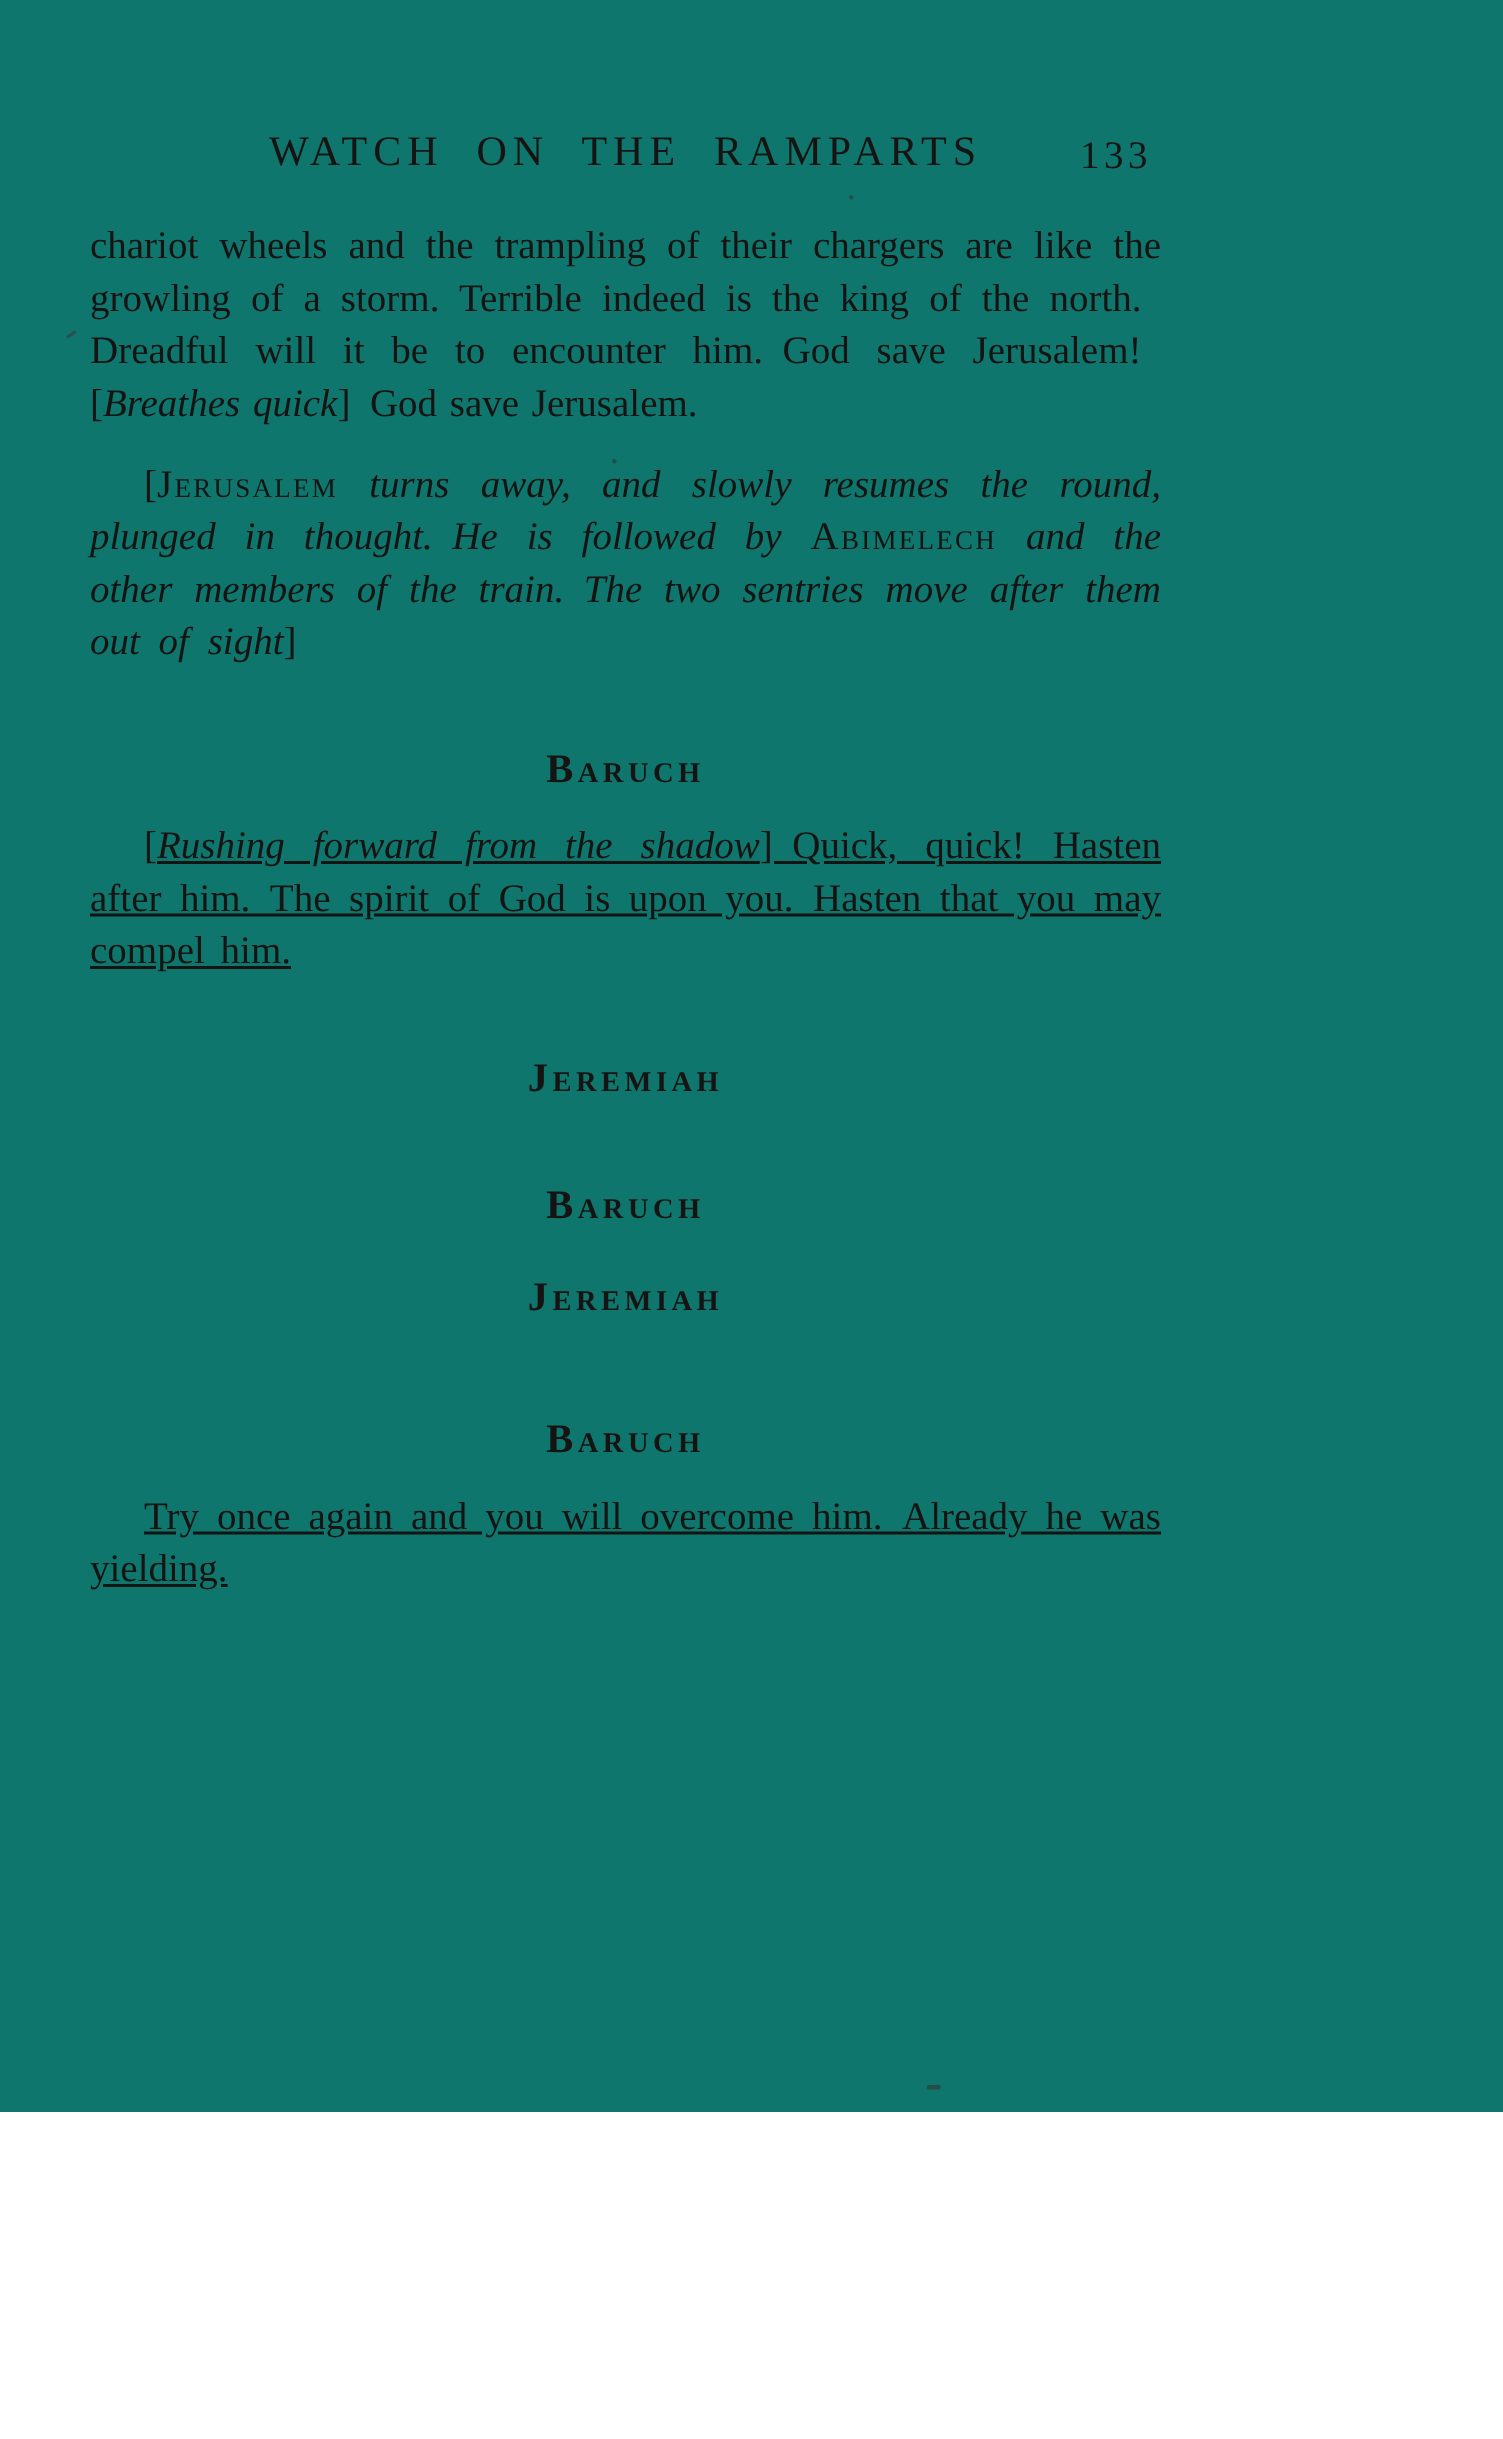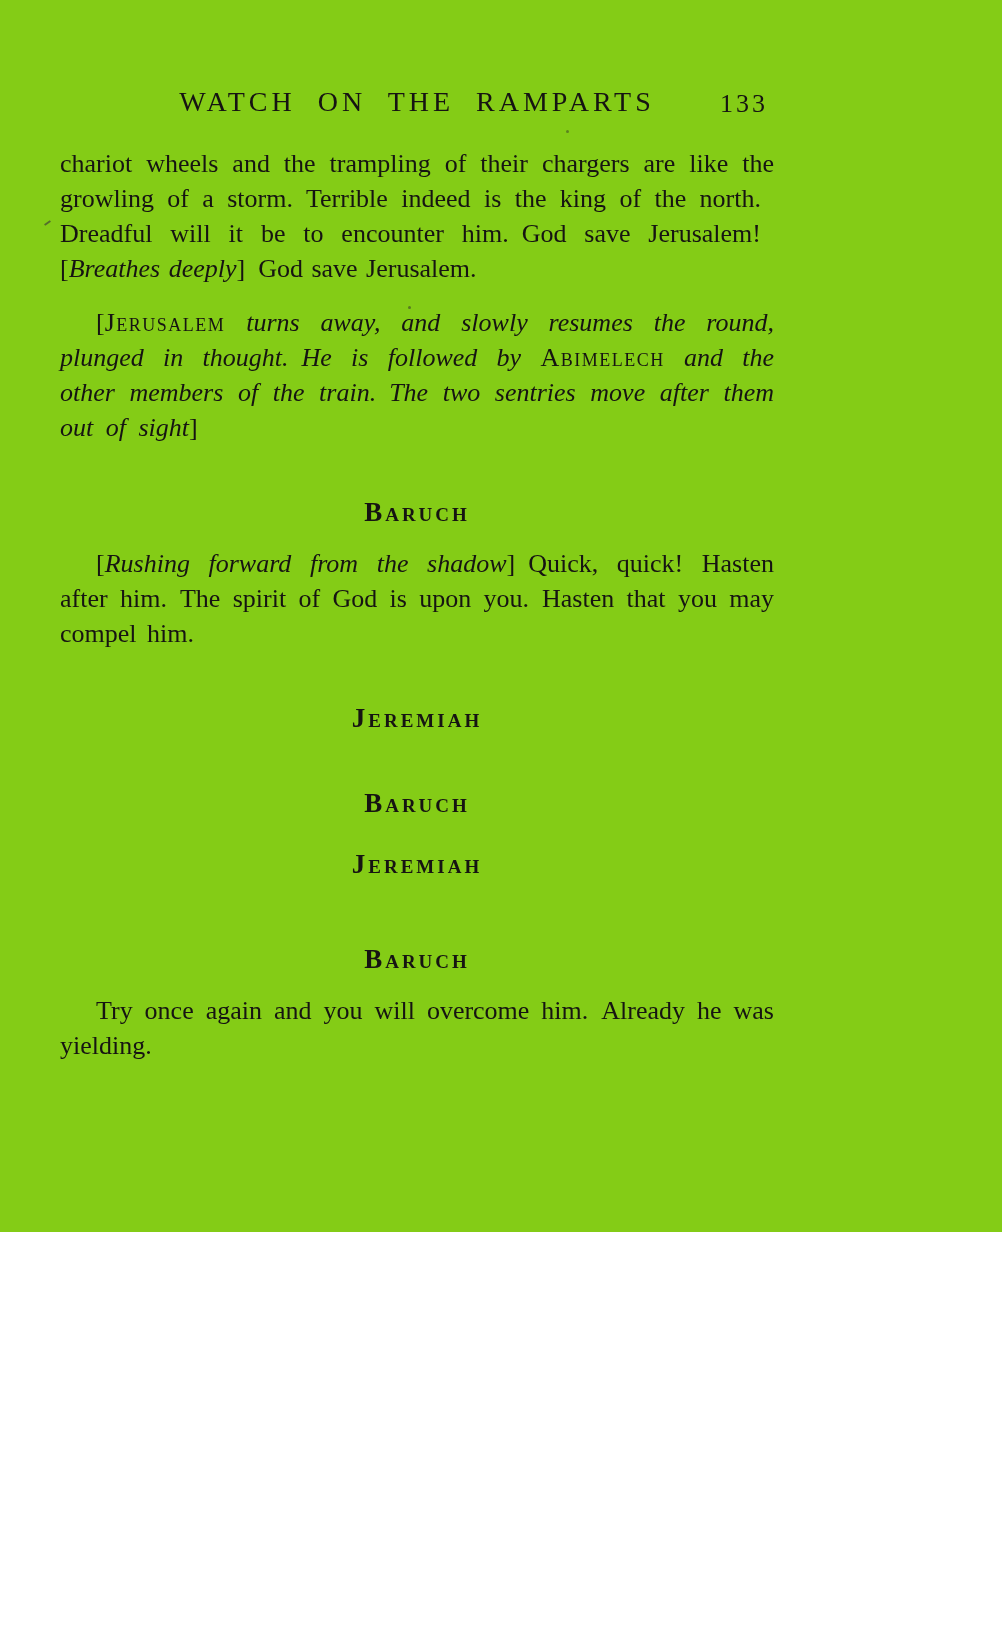--- a/index.html
+++ b/index.html
@@ -1,21 +1,21 @@
 <!DOCTYPE html>
 <html><head>
 <meta charset="utf-8">
 <title>Scanned Page</title>
 <style>
   html, body { margin: 0; padding: 0; background: #ffffff; }
   .page {
     position: relative;
     width: 1002px;
-    height: 1232px;
-    background: #84cc16;
+    height: 1408px;
+    background: #0f766e;
     color: #161412;
     font-family: "Liberation Serif", "DejaVu Serif", serif;
     overflow: hidden;
     -webkit-font-smoothing: antialiased;
   }
   .text-col {
     position: absolute;
     left: 60px;
     top: 86px;
     width: 714px;
@@ -59,21 +59,21 @@
     letter-spacing: 3px;
     font-size: 27px;
     font-weight: bold;
   }
   
   .mt-open   { margin-top: 22px; }
   .mt-stage  { margin-top: 19px; word-spacing: 6px; }
   .mt-head   { margin-top: 50px; }
   .mt-head-tight { margin-top: 26px; }
   .mt-head-loose { margin-top: 60px; }
-  .mt-speech { margin-top: 16px; }
+  .mt-speech { margin-top: 16px; text-decoration: underline; }
   .ws2 { word-spacing: 2px; }
   .ws4 { word-spacing: 4px; }
   .ws6 { word-spacing: 6px; }
   
   .speck {
     position: absolute;
     background: #2a2a2a;
     border-radius: 50%;
   }
   .speck-tick {
@@ -95,21 +95,21 @@
 <body>
 
 <div class="page">
   <div class="text-col">
 
     <div class="header">
       <span class="running-title">WATCH ON THE RAMPARTS</span>
       <span class="page-number">133</span>
     </div>
 
-    <p class="mt-open ws2"><span class="rom">chariot wheels and the trampling of their chargers are like the growling of a storm. Terrible indeed is the king of the north. Dreadful will it be to encounter him. God save Jerusalem! [</span><span class="it">Breathes deeply</span><span class="rom">] God save Jerusalem.</span></p>
+    <p class="mt-open ws2"><span class="rom">chariot wheels and the trampling of their chargers are like the growling of a storm. Terrible indeed is the king of the north. Dreadful will it be to encounter him. God save Jerusalem! [</span><span class="it">Breathes quick</span><span class="rom">] God save Jerusalem.</span></p>
 
     <p class="indent mt-stage"><span class="rom">[</span><span class="sc">Jerusalem</span><span class="it"> turns away, and slowly resumes the round, plunged in thought. He is followed by </span><span class="sc">Abimelech</span><span class="it"> and the other members of the train. The two sentries move after them out of sight</span><span class="rom">]</span></p>
 
     <p class="speaker mt-head">Baruch</p>
     <p class="indent mt-speech ws4"><span class="rom">[</span><span class="it">Rushing forward from the shadow</span><span class="rom">] Quick, quick! Hasten after him. The spirit of God is upon you. Hasten that you may compel him.</span></p>
 
     <p class="speaker mt-head">Jeremiah</p>
 
     <p class="speaker mt-head">Baruch</p>
 

